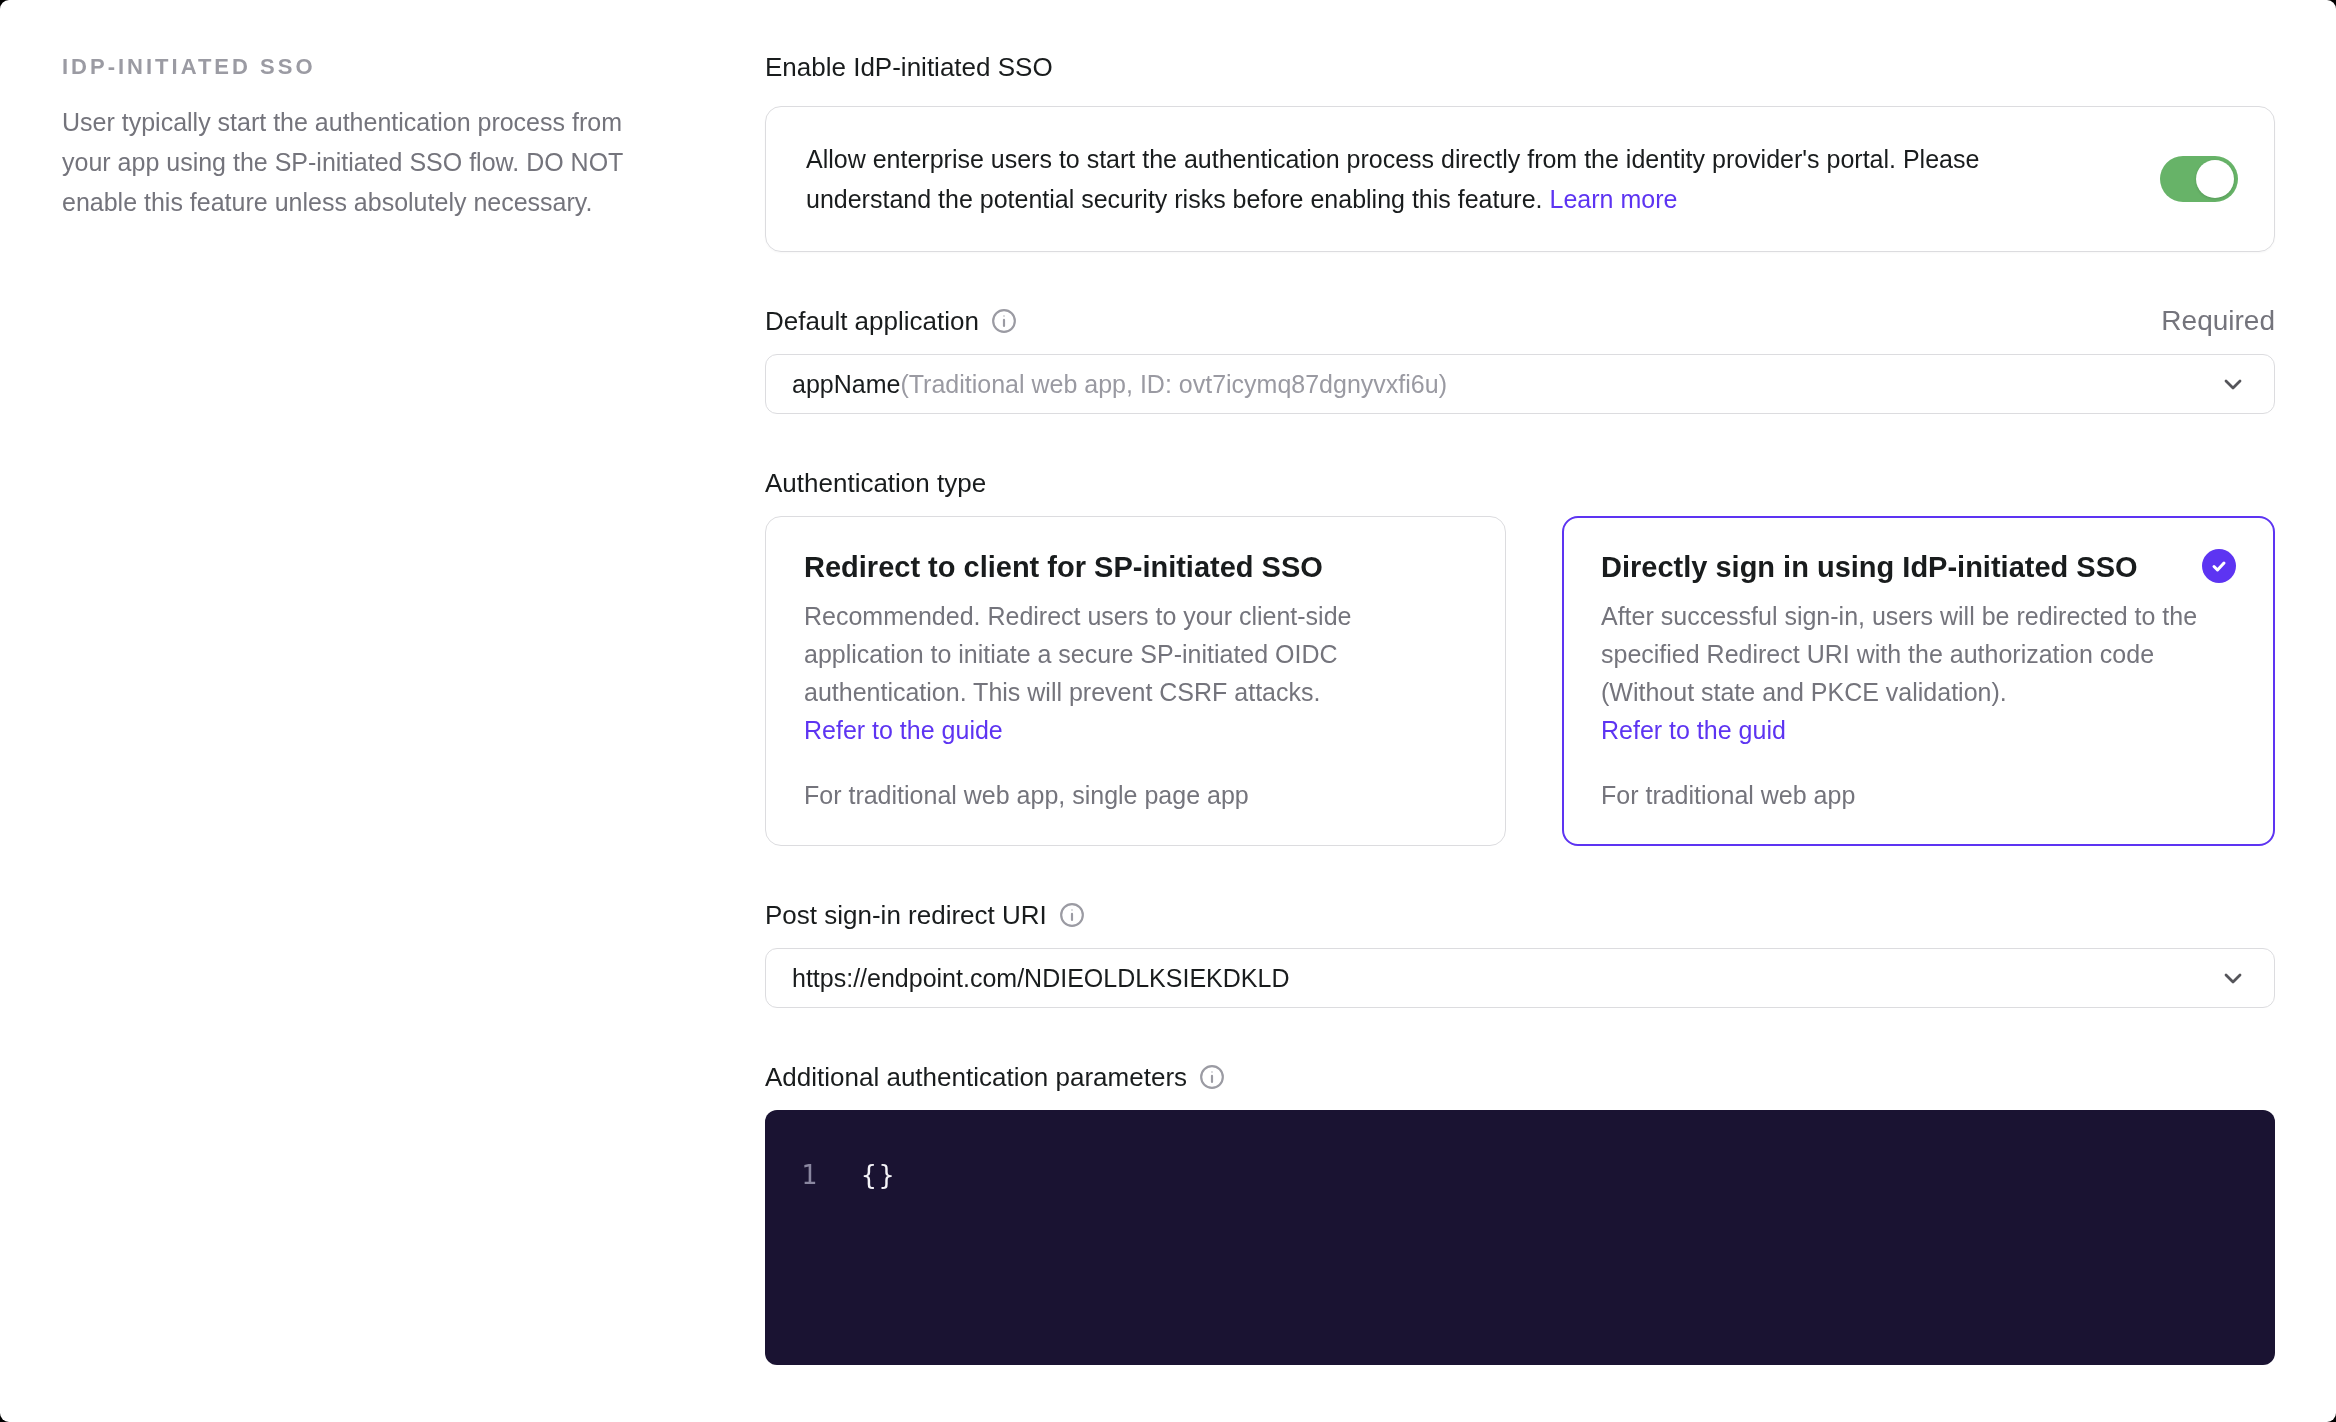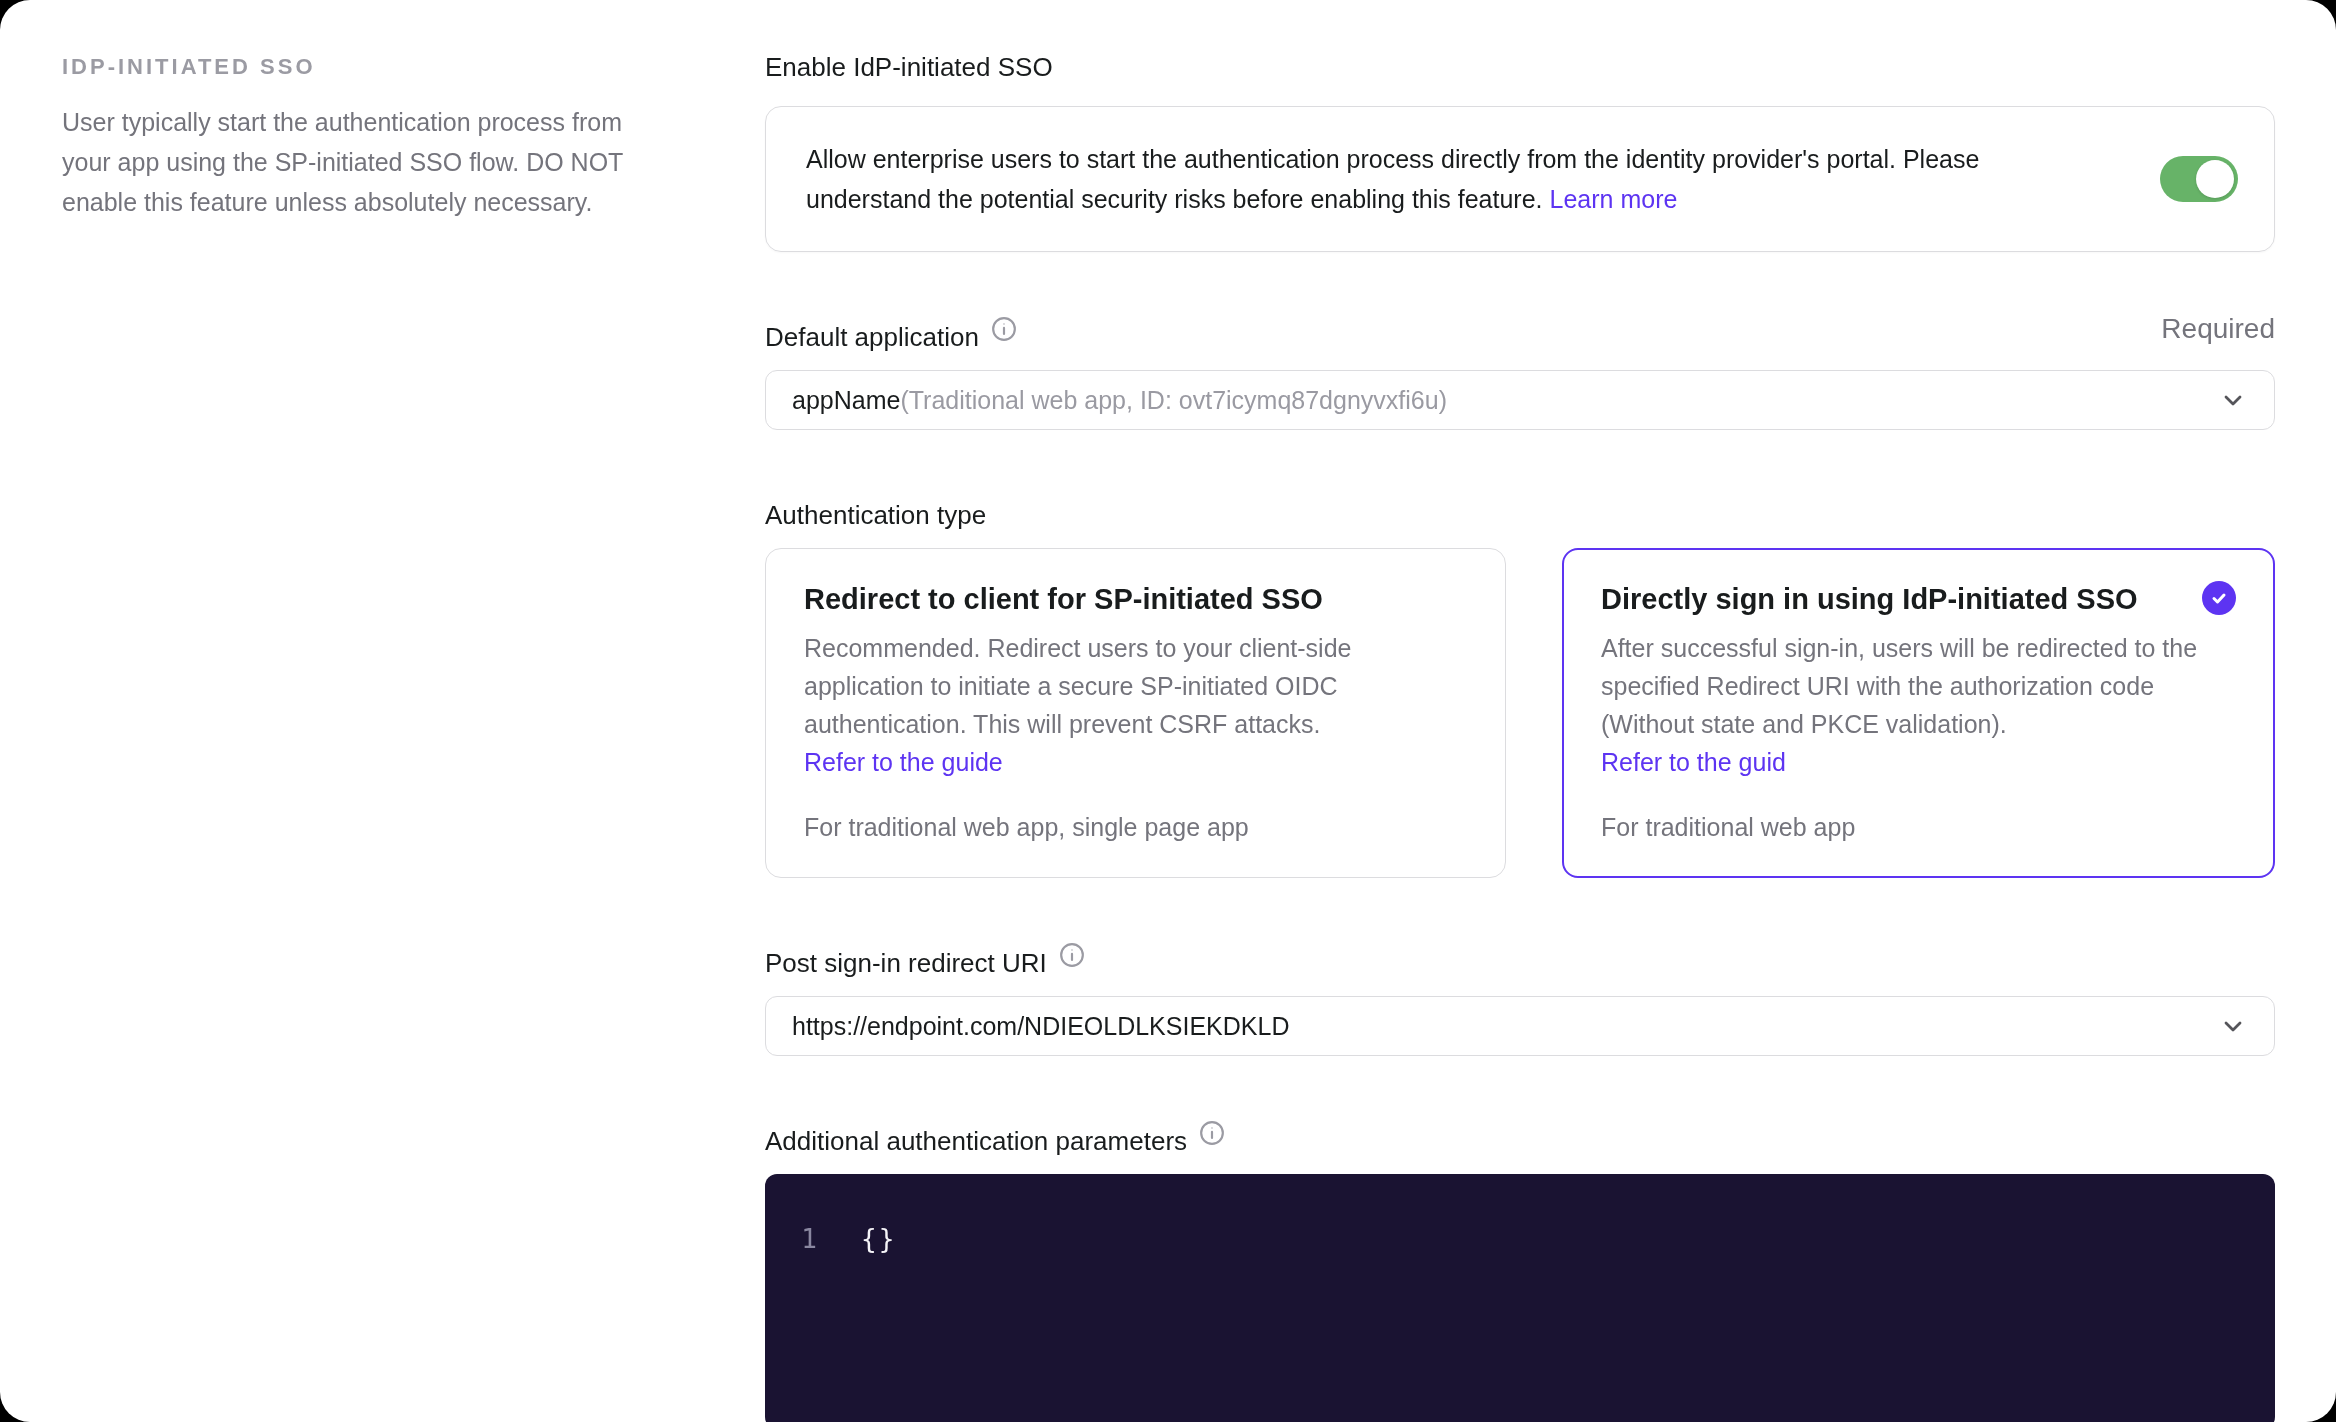--- a/index.html
+++ b/index.html
@@ -9,34 +9,34 @@
     --text-tertiary:#9a9aa2;
     --border:#dcdcdf;
     --toggle-on:#67b368;
     --editor-bg:#1a1332;
     --editor-gutter:#8a87a0;
     --editor-code:#f5f4f8;
   }
   *{margin:0;padding:0;box-sizing:border-box;}
   html,body{width:2336px;height:1422px;background:#000;font-family:"Liberation Sans",sans-serif;}
   .page{
-    width:2336px;height:1422px;background:#fff;border-radius:30px;overflow:hidden;
+    width:2336px;height:1422px;background:#fff;border-radius:9px;overflow:hidden;
     display:grid;grid-template-columns:640px 1510px;column-gap:63px;
     padding:46px 61px 0 62px;color:var(--text);
   }
   
   .side-heading{
     font-size:22px;font-weight:700;letter-spacing:3px;color:#9b9ba3;
     margin-top:8px;text-transform:uppercase;
   }
   .side-desc{
     margin-top:22px;font-size:25px;line-height:40px;color:var(--text-secondary);max-width:585px;
   }
   
-  .field-title{font-size:26px;font-weight:500;color:var(--text);line-height:34px;margin-top:16px;}
+  .field-title{font-size:26px;font-weight:500;color:var(--text);line-height:34px;}
   .enable-title{margin:4px 0 22px;}
   .toggle-card{
     border:1px solid var(--border);border-radius:16px;min-height:144px;
     display:flex;align-items:center;padding:32px 36px 32px 40px;
     box-shadow:0 1px 2px rgba(25,28,29,.03);
     gap:8px;
   }
   .toggle-card .card-text{
     flex:1;font-size:25px;line-height:40px;color:var(--text);max-width:1260px;padding-right:30px;
   }

